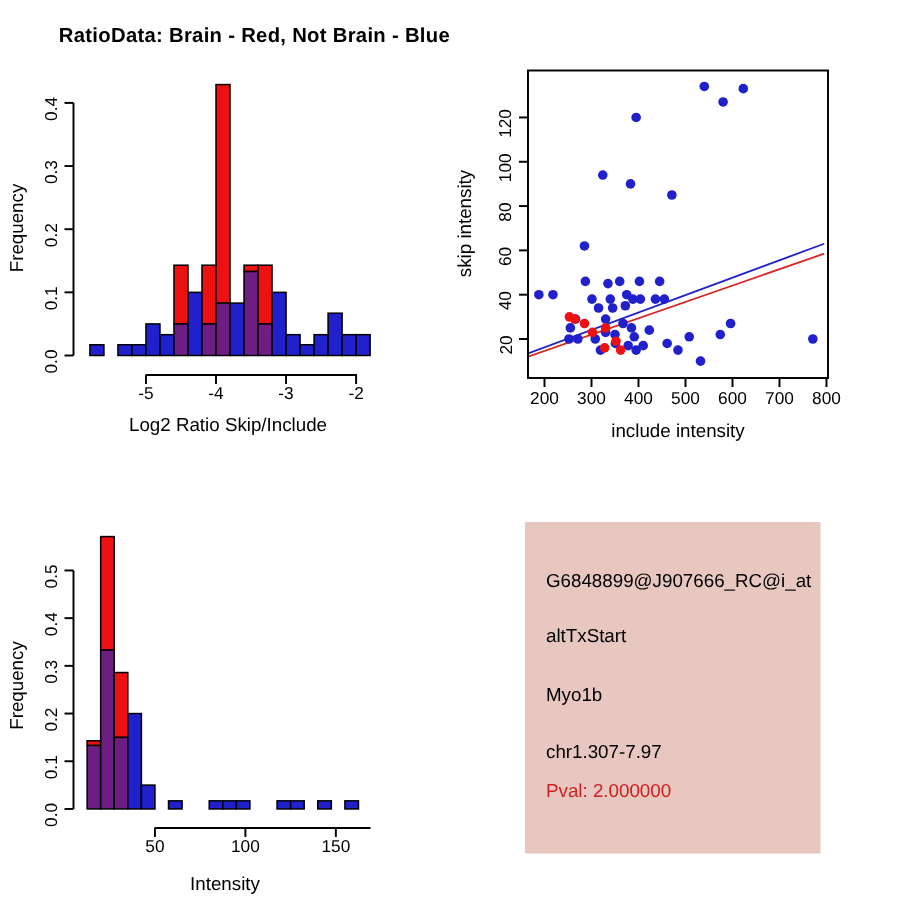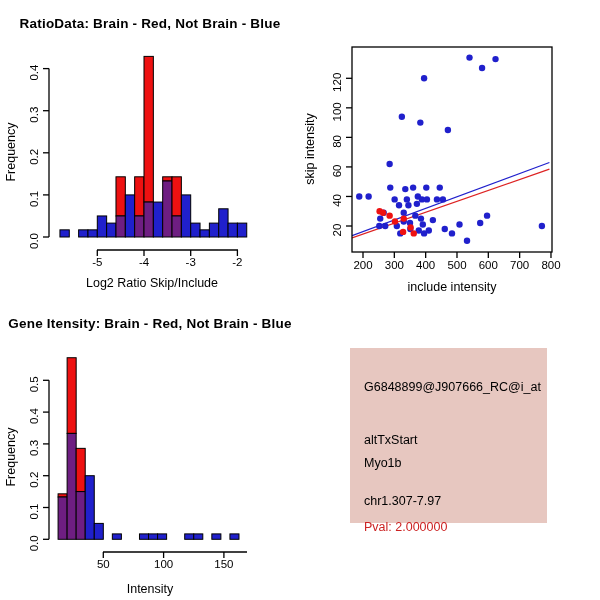--- a/index.html
+++ b/index.html
@@ -1,26 +1,26 @@
 <!DOCTYPE html>
 <html style="--pink: #e7c7c0; --pval: #cc2222;"><head>
 <meta charset="utf-8">
 <style>
   html,body{margin:0;padding:0;background:#fff;}
   body{font-family:"Liberation Sans", sans-serif;}
   .canvas{position:relative;width:600px;height:600px;background:#fff;overflow:hidden;}
   .quad{position:absolute;width:300px;height:300px;margin:0;padding:0;}
   #q1{left:0;top:0;} #q2{left:300px;top:0;} #q3{left:0;top:300px;} #q4{left:300px;top:300px;}
-  .chart-title{position:absolute;left:0;top:16px;width:300px;text-align:center;
+  .chart-title{position:absolute;left:0;top:16px;width:300px;text-align:right;
     font-size:13.5px;font-weight:bold;color:#000;letter-spacing:0.2px;}
   svg{position:absolute;left:0;top:0;}
   svg text{font-family:"Liberation Sans", sans-serif;fill:#000;}
-  .info-box{position:absolute;left:50px;top:48px;width:197px;height:175px;background:var(--pink,#e7c7c0);}
+  .info-box{position:absolute;left:50px;top:48px;width:197px;height:221px;background:var(--pink,#e7c7c0);}
   .info-line{position:absolute;left:14px;font-size:12.5px;color:#000;white-space:nowrap;}
-  .info-line.n1{top:32px}.info-line.n2{top:85px}.info-line.n3{top:108px}
+  .info-line.n1{top:32px}.info-line.n2{top:69px}.info-line.n3{top:108px}
   .info-line.n4{top:146px}.info-line.n5{top:172px}
   .info-line.pval{color:var(--pval,#cc2222);}
 </style>
 </head>
 <body>
 
 <div class="canvas">
 
   <figure class="quad" id="q1">
     <svg id="chart-0" width="300" height="300">
@@ -206,21 +206,20 @@
         <line x1="103" y1="252" x2="247" y2="252" stroke="#000" stroke-width="1.3"></line>
         <line x1="103.3" y1="252" x2="103.3" y2="258" stroke="#000" stroke-width="1.3"></line>
         <text x="103.3" y="268" font-size="11.5" text-anchor="middle">50</text>
         <line x1="163.6" y1="252" x2="163.6" y2="258" stroke="#000" stroke-width="1.3"></line>
         <text x="163.6" y="268" font-size="11.5" text-anchor="middle">100</text>
         <line x1="223.89999999999998" y1="252" x2="223.89999999999998" y2="258" stroke="#000" stroke-width="1.3"></line>
         <text x="223.89999999999998" y="268" font-size="11.5" text-anchor="middle">150</text>
         <text x="150" y="293" font-size="12.5" text-anchor="middle">Intensity</text>
         <text x="15" y="157" font-size="12.5" text-anchor="middle" transform="rotate(-90 15 157)">Frequency</text>
       </svg>
-    <div class="chart-title">Gene Itensity: Brain - Red, Not Brain - Blue</div>
   </figure>
 
   <div class="quad" id="q4">
     <div class="info-box">
       <div class="info-line n1">G6848899@J907666_RC@i_at</div>
       <div class="info-line n2">altTxStart</div>
       <div class="info-line n3">Myo1b</div>
       <div class="info-line n4">chr1.307-7.97</div>
       <div class="info-line n5 pval">Pval: 2.000000</div>
     </div>

